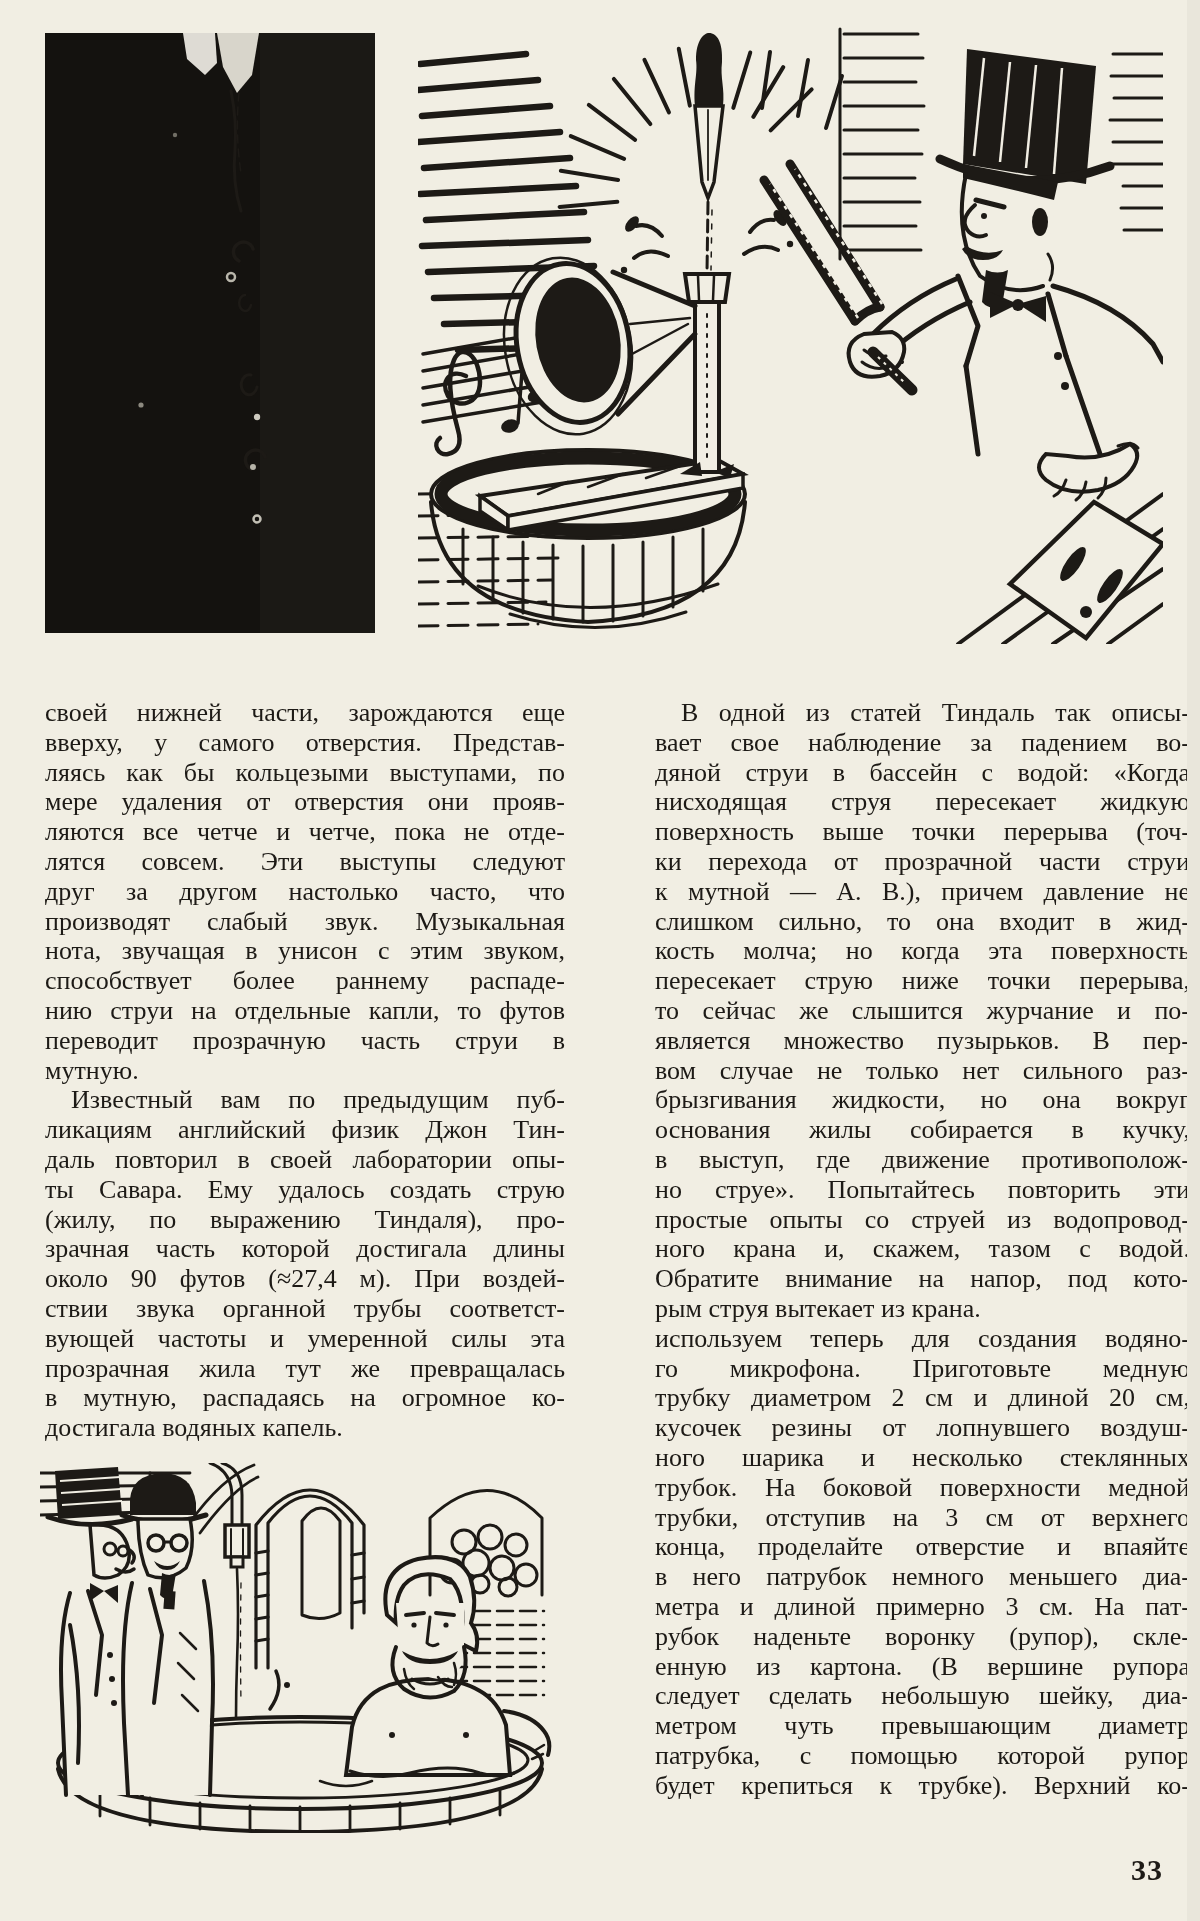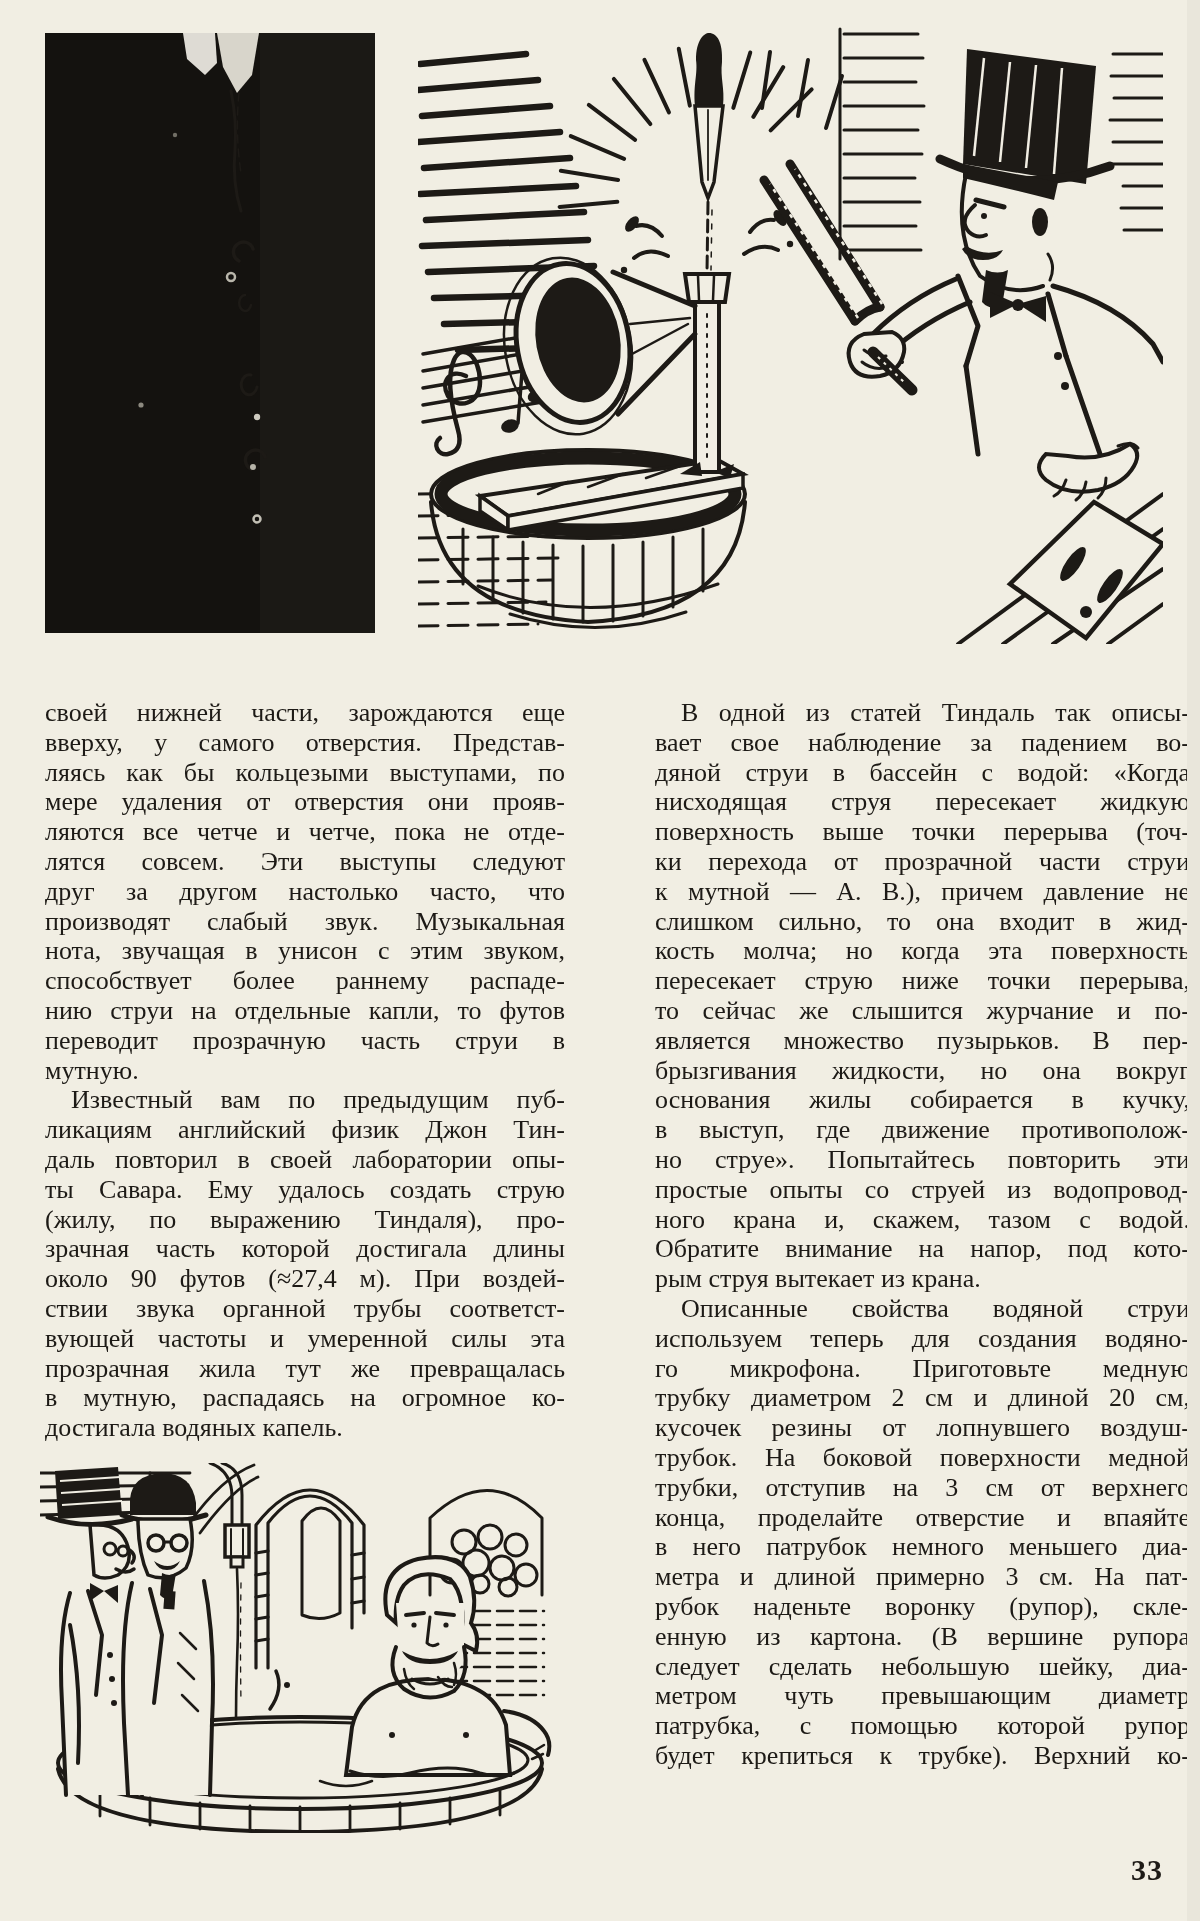--- a/index.html
+++ b/index.html
@@ -326,33 +326,34 @@
       <div class="tl">дяной струи в бассейн с водой: «Когда</div>
       <div class="tl">нисходящая струя пересекает жидкую</div>
       <div class="tl">поверхность выше точки перерыва (точ-</div>
       <div class="tl">ки перехода от прозрачной части струи</div>
       <div class="tl">к мутной — А. В.), причем давление не</div>
       <div class="tl">слишком сильно, то она входит в жид-</div>
       <div class="tl">кость молча; но когда эта поверхность</div>
       <div class="tl">пересекает струю ниже точки перерыва,</div>
       <div class="tl">то сейчас же слышится журчание и по-</div>
       <div class="tl">является множество пузырьков. В пер-</div>
+      <div class="tl">вом случае не только нет сильного раз-</div>
       <div class="tl">брызгивания жидкости, но она вокруг</div>
       <div class="tl">основания жилы собирается в кучку,</div>
       <div class="tl">в выступ, где движение противополож-</div>
       <div class="tl">но струе». Попытайтесь повторить эти</div>
       <div class="tl">простые опыты со струей из водопровод-</div>
       <div class="tl">ного крана и, скажем, тазом с водой.</div>
       <div class="tl">Обратите внимание на напор, под кото-</div>
       <div class="tl end">рым струя вытекает из крана.</div>
-      <div class="tl ind">Описанные свойства водяной струи</div>
       <div class="tl">используем теперь для создания водяно-</div>
       <div class="tl">го микрофона. Приготовьте медную</div>
       <div class="tl">трубку диаметром 2 см и длиной 20 см,</div>
       <div class="tl">кусочек резины от лопнувшего воздуш-</div>
+      <div class="tl">ного шарика и несколько стеклянных</div>
       <div class="tl">трубок. На боковой поверхности медной</div>
       <div class="tl">трубки, отступив на 3 см от верхнего</div>
       <div class="tl">конца, проделайте отверстие и впаяйте</div>
       <div class="tl">в него патрубок немного меньшего диа-</div>
       <div class="tl">метра и длиной примерно 3 см. На пат-</div>
       <div class="tl">рубок наденьте воронку (рупор), скле-</div>
       <div class="tl">енную из картона. (В вершине рупора</div>
       <div class="tl">следует сделать небольшую шейку, диа-</div>
       <div class="tl">метром чуть превышающим диаметр</div>
       <div class="tl">патрубка, с помощью которой рупор</div>

